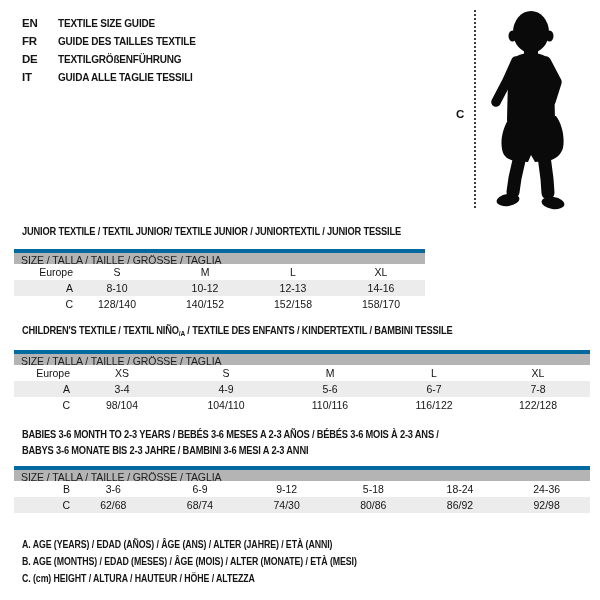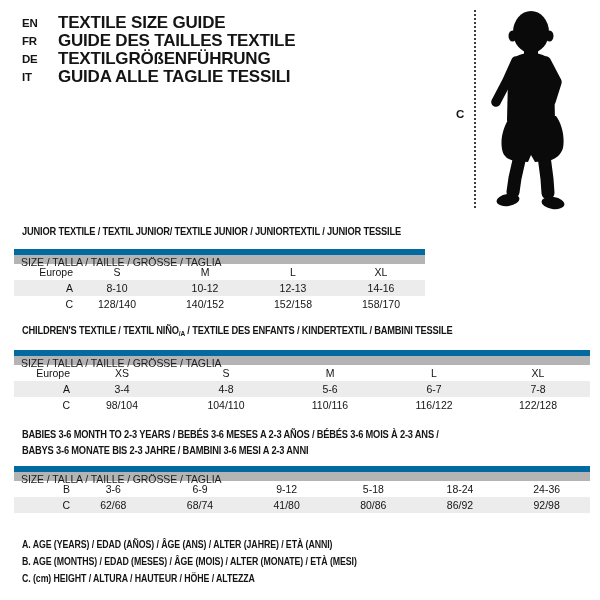--- a/index.html
+++ b/index.html
@@ -11,21 +11,21 @@
     font-family: "Liberation Sans", sans-serif;
     color: #141414;
     overflow: hidden;
     padding-left: 7px;
   }
 
   
   .langs { position: absolute; left: 22px; top: 14px; }
   .lang-row { display: flex; height: 18px; align-items: center; }
   .lang-code { width: 36px; font-weight: bold; font-size: 11.5px; letter-spacing: -0.2px; }
-  .lang-label { font-weight: bold; font-size: 17px; letter-spacing: -0.2px; white-space: nowrap; }
+  .lang-label { font-weight: bold; font-size: 10px; letter-spacing: -0.2px; white-space: nowrap; }
 
   
   .figure { position: absolute; left: 450px; top: 8px; width: 135px; height: 205px; }
   .c-label { position: absolute; left: 6px; top: 100px; font-weight: bold; font-size: 11.5px; }
   .dotted-line { position: absolute; left: 24px; top: 2px; height: 198px; width: 0; border-left: 2px dotted #3c3c3c; }
   .baby-svg { position: absolute; left: 34px; top: 0; }
 
   
   .sec { position: absolute; left: 14px; }
   #sec-junior   { top: 226px; width: 411px; }
@@ -38,21 +38,21 @@
     margin: 0 0 11px 8px;
     transform: scaleX(.93); transform-origin: left center;
   }
   #sec-children .sec-title { margin-bottom: 10px; }
   #sec-babies .sec-title { margin-bottom: 7px; }
   .title-line { display: block; line-height: 16px; }
   .t-sub { font-size: 7px; vertical-align: -2px; }
 
   .size-bar {
     height: 15px; line-height: 14px;
-    background: #b4b4b4; border-top: 6px solid #0369a1;
+    background: #b4b4b4; border-top: 4px solid #0369a1;
     padding-left: 7px; font-size: 10.5px; letter-spacing: -0.1px;
     color: #1d1d1d;
   }
   .trow { display: grid; height: 16px; line-height: 16px; font-size: 10.5px; }
   .g4 { grid-template-columns: 59px repeat(4, 1fr); }
   .g5 { grid-template-columns: 56px repeat(5, 1fr); }
   .g6 { grid-template-columns: 56px repeat(6, 1fr); }
   .alt { background: #ececec; }
   .row-label { padding-left: 7px; text-align: right; }
   .cell { text-align: center; }
@@ -147,21 +147,21 @@
       <div class="row-label">Europe</div>
       <div class="cell">XS</div>
       <div class="cell">S</div>
       <div class="cell">M</div>
       <div class="cell">L</div>
       <div class="cell">XL</div>
     </div>
     <div class="trow g5 alt">
       <div class="row-label">A</div>
       <div class="cell">3-4</div>
-      <div class="cell">4-8</div>
+      <div class="cell">4-9</div>
       <div class="cell">5-6</div>
       <div class="cell">6-7</div>
       <div class="cell">7-8</div>
     </div>
     <div class="trow g5">
       <div class="row-label">C</div>
       <div class="cell">98/104</div>
       <div class="cell">104/110</div>
       <div class="cell">110/116</div>
       <div class="cell">116/122</div>
@@ -181,21 +181,21 @@
       <div class="cell">6-9</div>
       <div class="cell">9-12</div>
       <div class="cell">5-18</div>
       <div class="cell">18-24</div>
       <div class="cell">24-36</div>
     </div>
     <div class="trow g6 alt">
       <div class="row-label">C</div>
       <div class="cell">62/68</div>
       <div class="cell">68/74</div>
-      <div class="cell">41/80</div>
+      <div class="cell">74/30</div>
       <div class="cell">80/86</div>
       <div class="cell">86/92</div>
       <div class="cell">92/98</div>
     </div>
   </section>
 
   <div class="notes">
     <div class="note">A. AGE (YEARS) / EDAD (AÑOS) / ÂGE (ANS) / ALTER (JAHRE) / ETÀ (ANNI)</div>
     <div class="note">B. AGE (MONTHS) / EDAD (MESES) / ÂGE (MOIS) / ALTER (MONATE) / ETÀ (MESI)</div>
     <div class="note">C. (cm) HEIGHT / ALTURA / HAUTEUR / HÖHE / ALTEZZA</div>

